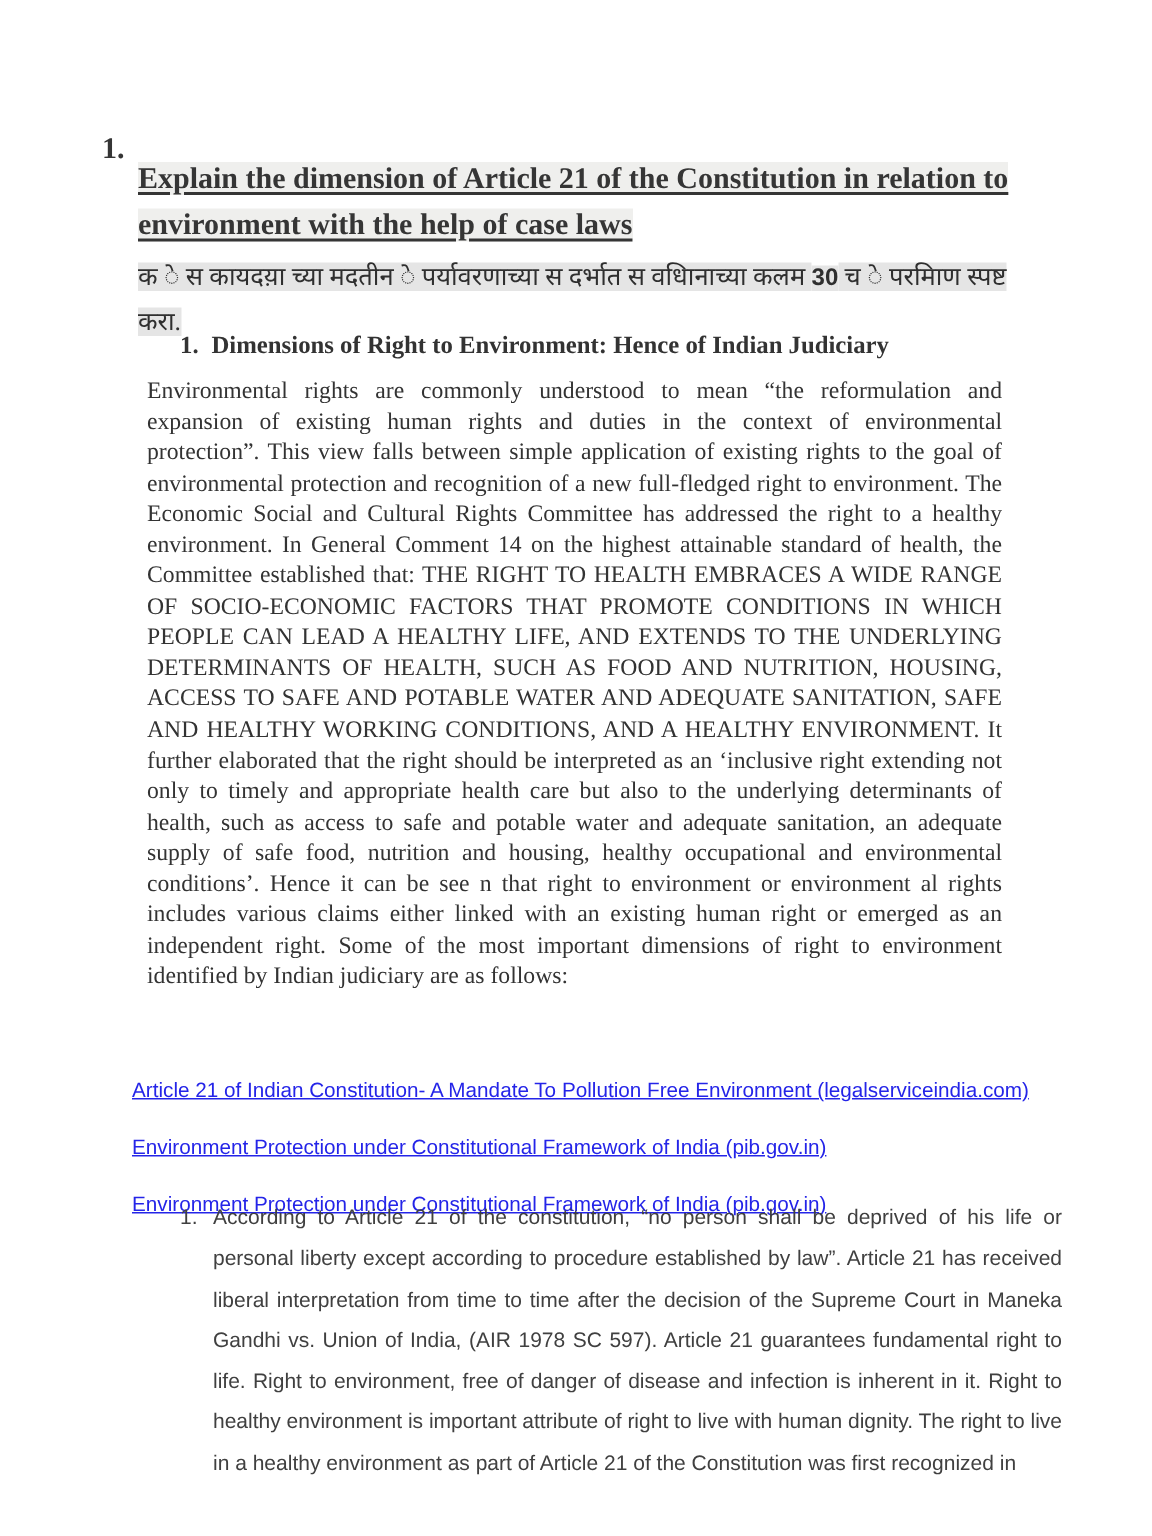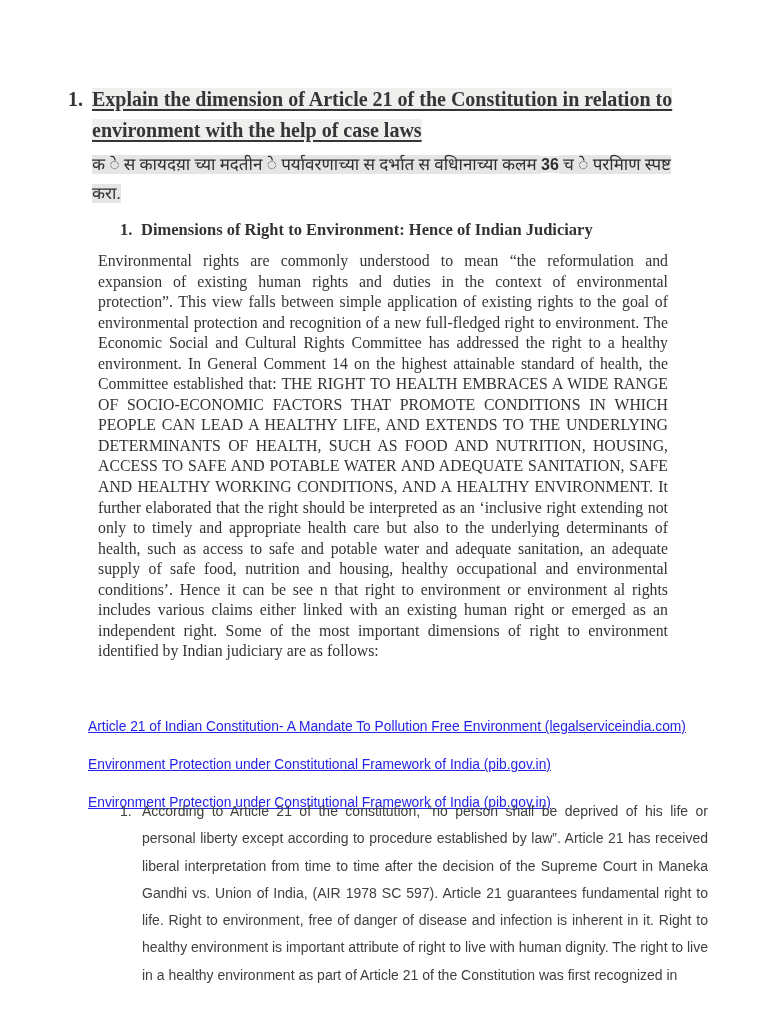--- a/index.html
+++ b/index.html
@@ -32,20 +32,21 @@
   }
   .q-num {
     flex: 0 0 24px;
     font-size: 20px;
     font-weight: bold;
     line-height: 31px;
     color: #353535;
   }
   .q-content {
     flex: 1 1 auto;
+    margin-top: 20px;
   }
   .q-title {
     font-size: 20px;
     font-weight: bold;
     line-height: 31px;
     color: #353535;
     text-decoration: underline;
     text-decoration-thickness: 2px;
     text-underline-offset: 3px;
     background: #efefed;
@@ -141,21 +142,21 @@
 </style>
 </head>
 <body>
 
 <div class="page">
 
   <div class="question-block">
     <div class="q-num">1.</div>
     <div class="q-content">
       <span class="q-title">Explain the dimension of Article 21 of the Constitution in relation to environment with the help of case laws</span>
-      <span class="q-marathi"><span class="hl">क े स कायदय़ा च्या मदतीन े  पर्यावरणाच्या स दर्भात स वधिानाच्या कलम </span><span class="hl num-bold">36</span><span class="hl"> च े  परमिाण स्पष्ट करा.</span></span>
+      <span class="q-marathi"><span class="hl">क े स कायदय़ा च्या मदतीन े  पर्यावरणाच्या स दर्भात स वधिानाच्या कलम </span><span class="hl num-bold">30</span><span class="hl"> च े  परमिाण स्पष्ट करा.</span></span>
     </div>
   </div>
 
   <div class="section-heading">
     <span class="h-num">1.</span>
     <span>Dimensions of Right to Environment: Hence of Indian Judiciary</span>
   </div>
 
   <div class="main-paragraph">Environmental rights are commonly understood to mean “the reformulation and expansion of existing human rights and duties in the context of environmental protection”. This view falls between simple application of existing rights to the goal of environmental protection and recognition of a new full-fledged right to environment. The Economic Social and Cultural Rights Committee has addressed the right to a healthy environment. In General Comment 14 on the highest attainable standard of health, the Committee established that: THE RIGHT TO HEALTH EMBRACES A WIDE RANGE OF SOCIO-ECONOMIC FACTORS THAT PROMOTE CONDITIONS IN WHICH PEOPLE CAN LEAD A HEALTHY LIFE, AND EXTENDS TO THE UNDERLYING DETERMINANTS OF HEALTH, SUCH AS FOOD AND NUTRITION, HOUSING, ACCESS TO SAFE AND POTABLE WATER AND ADEQUATE SANITATION, SAFE AND HEALTHY WORKING CONDITIONS, AND A HEALTHY ENVIRONMENT. It further elaborated that the right should be interpreted as an ‘inclusive right extending not only to timely and appropriate health care but also to the underlying determinants of health, such as access to safe and potable water and adequate sanitation, an adequate supply of safe food, nutrition and housing, healthy occupational and environmental conditions’. Hence it can be see n that right to environment or environment al rights includes various claims either linked with an existing human right or emerged as an independent right. Some of the most important dimensions of right to environment identified by Indian judiciary are as follows:</div>
 

